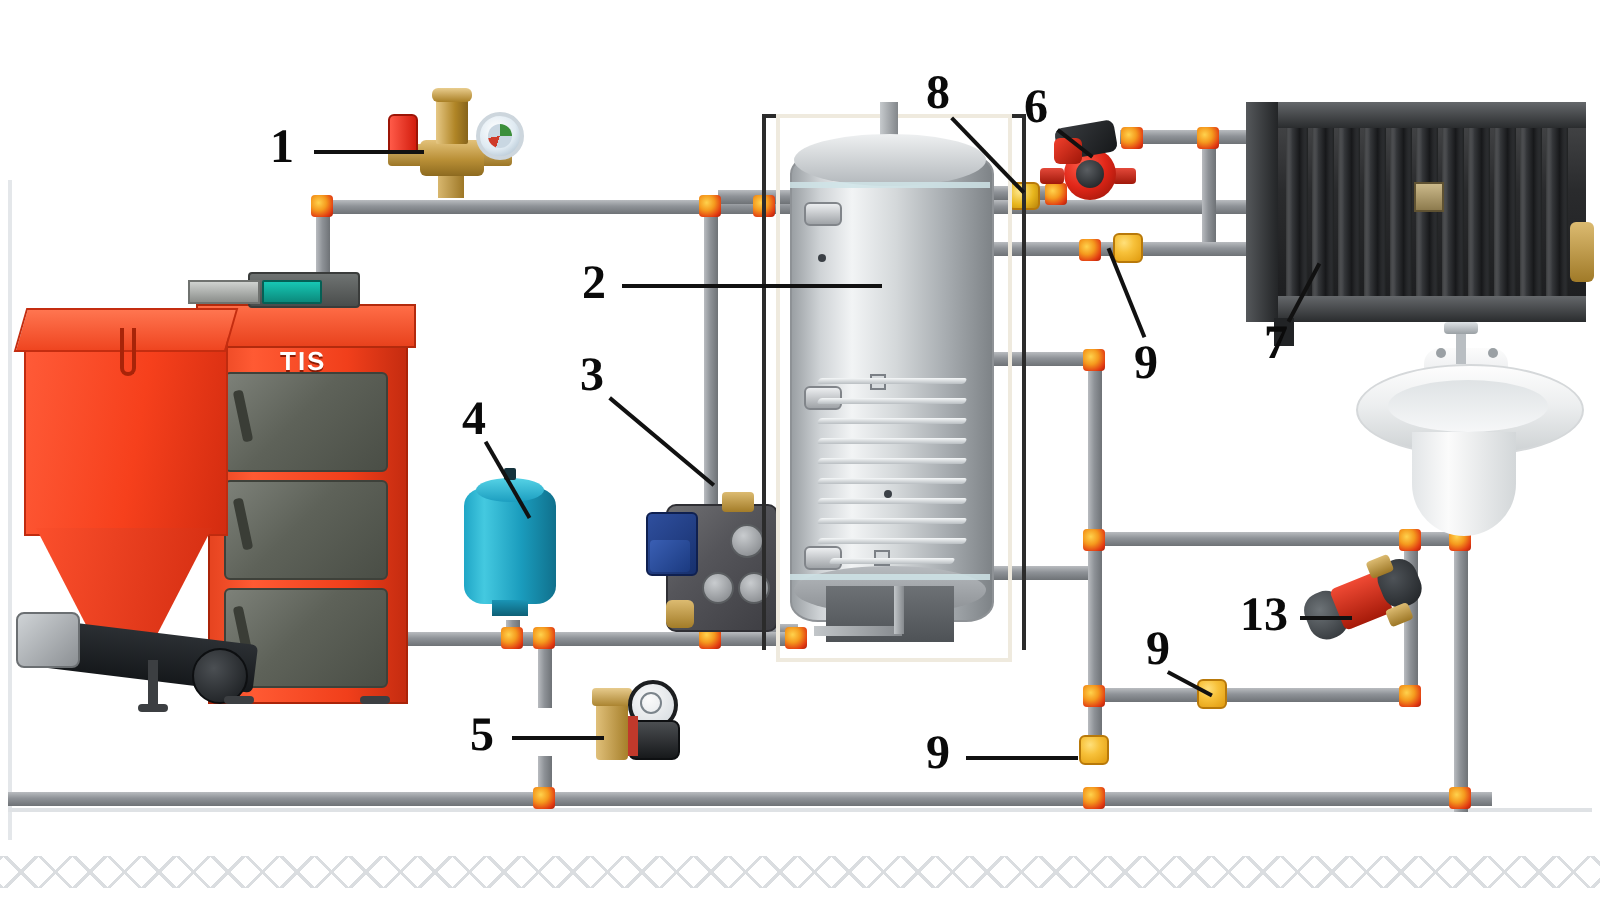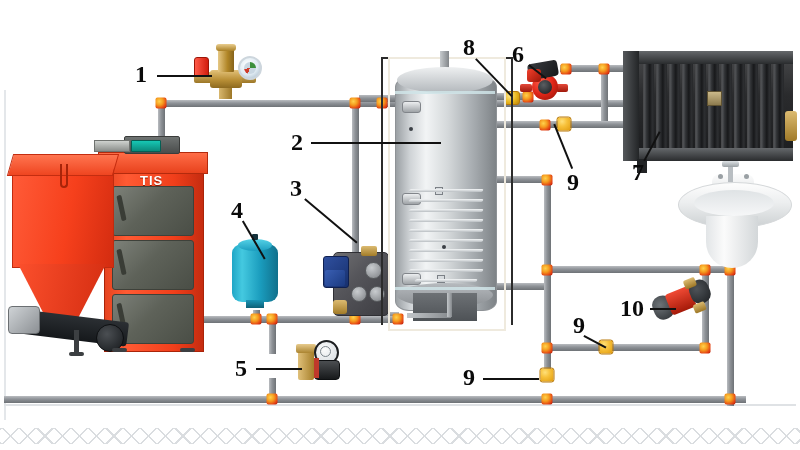--- a/index.html
+++ b/index.html
@@ -476,18 +476,18 @@
 
     <div class="lbl" style="left:567px;top:170px;">9</div>
     <div class="lead" style="left:572px;top:168px;width:48px;transform:rotate(-112deg);transform-origin:0 50%;"></div>
 
     <div class="lbl" style="left:573px;top:313px;">9</div>
     <div class="lead" style="left:584px;top:335px;width:25px;transform:rotate(28deg);"></div>
 
     <div class="lbl" style="left:463px;top:365px;">9</div>
     <div class="lead" style="left:483px;top:378px;width:56px;"></div>
 
-    <div class="lbl" style="left:620px;top:296px;">10</div>
+    <div class="lbl" style="left:620px;top:296px;">13</div>
     <div class="lead" style="left:650px;top:308px;width:26px;"></div>
   </div>
 
   <div id="zig"></div>
 </div>
 
 </body></html>

